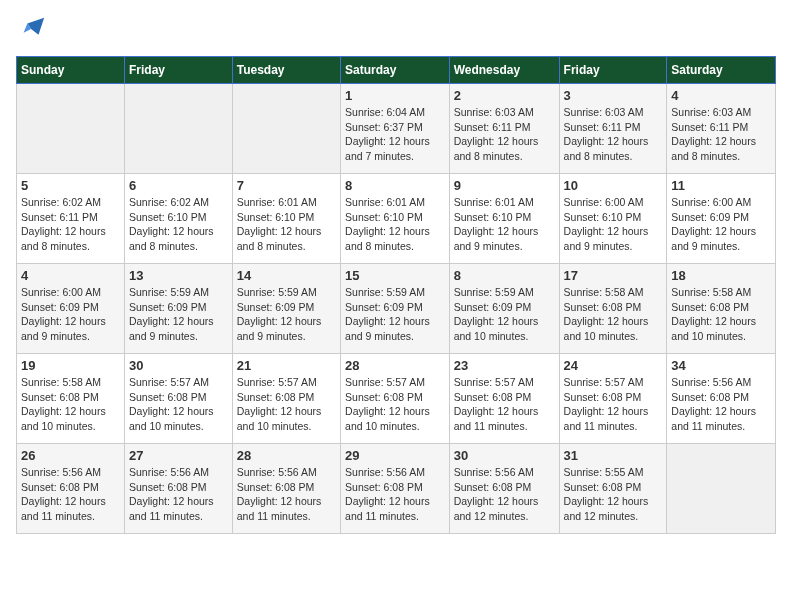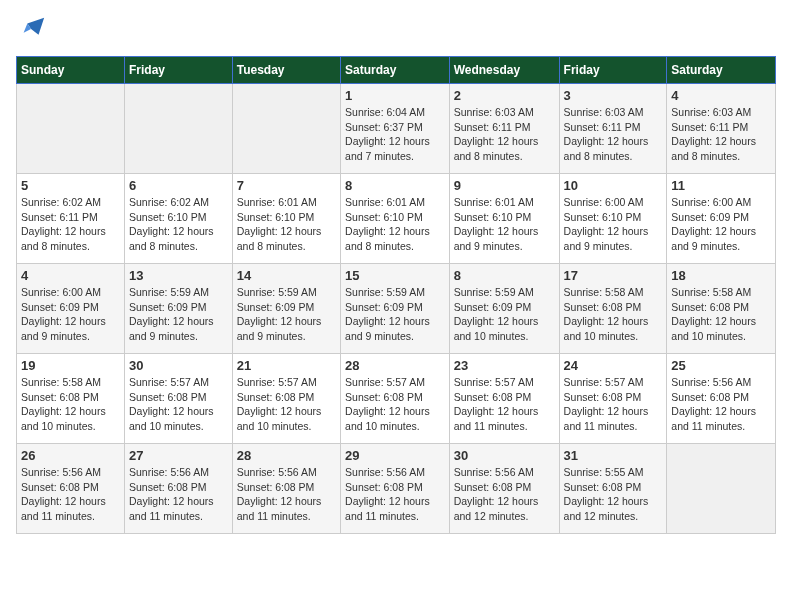--- a/index.html
+++ b/index.html
@@ -298,21 +298,21 @@
 and 11 minutes.</div>
         </td>
         <td>
           <div class="day-num">24</div>
           <div class="day-info" style="white-space: pre-line;">Sunrise: 5:57 AM
 Sunset: 6:08 PM
 Daylight: 12 hours
 and 11 minutes.</div>
         </td>
         <td>
-          <div class="day-num">25</div>
+          <div class="day-num">34</div>
           <div class="day-info" style="white-space: pre-line;">Sunrise: 5:56 AM
 Sunset: 6:08 PM
 Daylight: 12 hours
 and 11 minutes.</div>
         </td>
       </tr>
       <tr>
         <td>
           <div class="day-num">26</div>
           <div class="day-info" style="white-space: pre-line;">Sunrise: 5:56 AM

